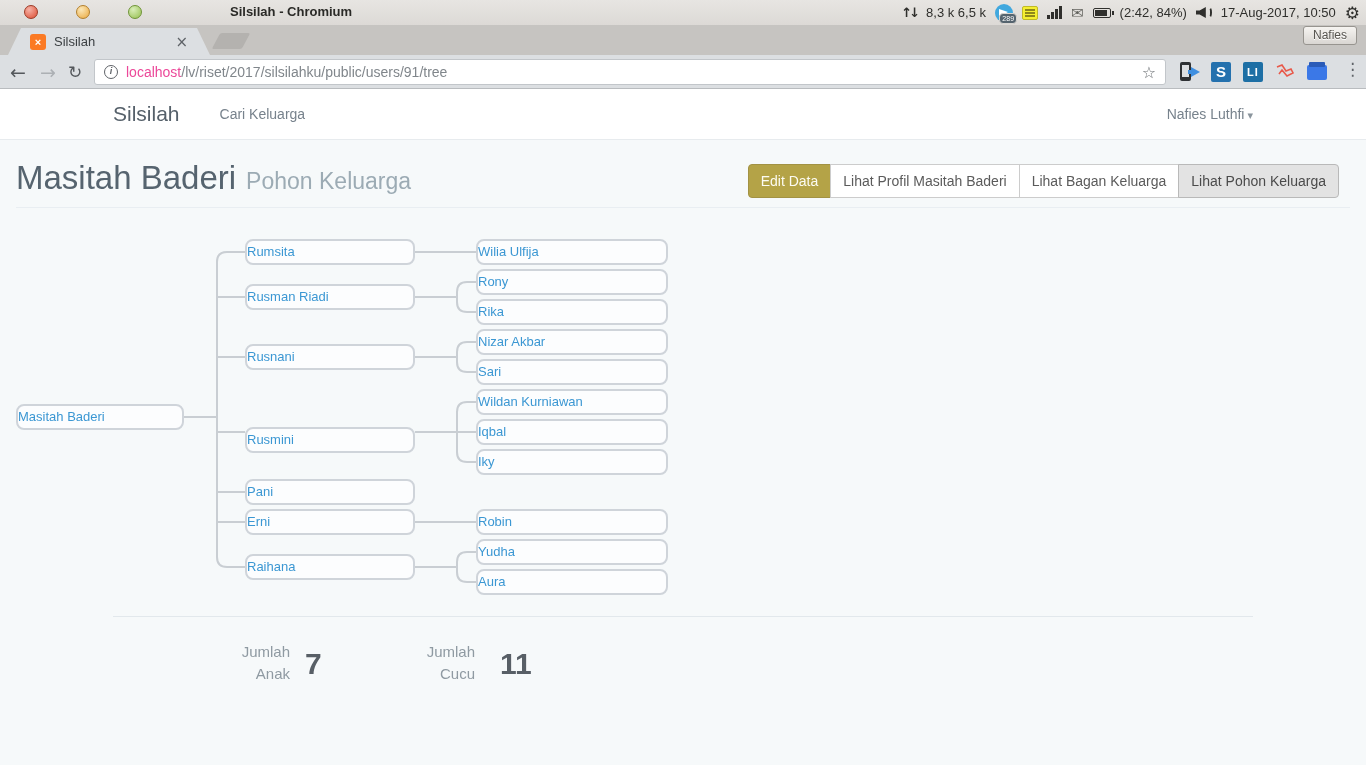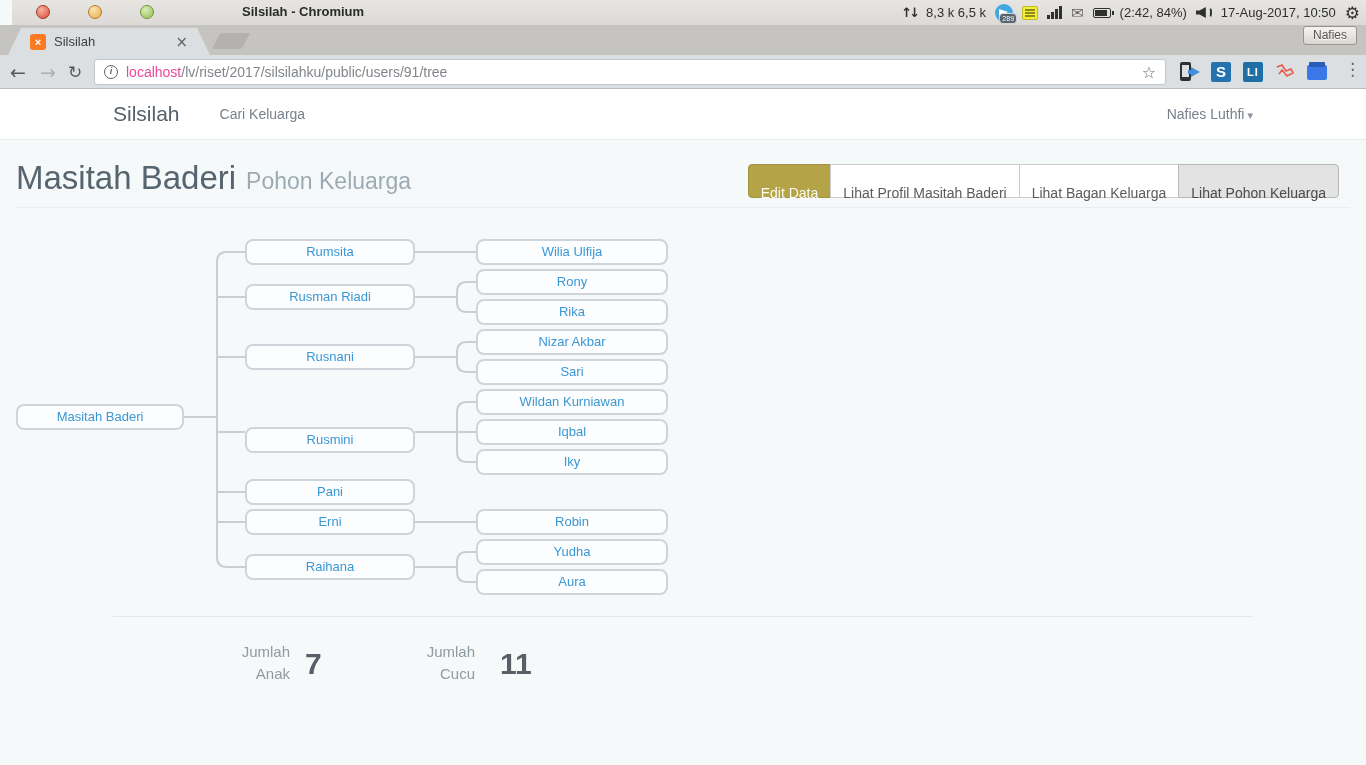--- a/index.html
+++ b/index.html
@@ -1,21 +1,21 @@
 <!DOCTYPE html>
 <html><head>
 <meta charset="utf-8">
 <style>
   * { margin:0; padding:0; box-sizing:border-box; }
   html,body { width:1366px; height:765px; overflow:hidden; font-family:"Liberation Sans", sans-serif; }
   body { position:relative; background:#f6f9fa; }
   .glyph { font-family:"DejaVu Sans", sans-serif; }
 
   
-  .sysbar { position:absolute; top:0; left:12px; right:0; height:38px;
+  .sysbar { position:absolute; top:0; left:0; right:0; height:38px;
     background:linear-gradient(#e7e5e2,#d7d4d0); border-bottom:1px solid #b4b1ad;
     display:flex; align-items:center; color:#2f2f2c; font-size:13px; }
   .winbtns { position:absolute; left:24px; top:5px; display:flex; gap:38px; }
   .winbtn { width:14px; height:14px; border-radius:50%; }
   .winbtn.close { background:radial-gradient(circle at 35% 30%, #f6b2a6, #dd4e33); border:1px solid #9c3a26; }
   .winbtn.min   { background:radial-gradient(circle at 35% 30%, #fbe7b7, #eaa83e); border:1px solid #b27f2c; }
   .winbtn.max   { background:radial-gradient(circle at 35% 30%, #d9eeb9, #95bf4e); border:1px solid #6f9437; }
   .wintitle { position:absolute; left:230px; top:4px; font-weight:bold; color:#2a2a27; }
   .tray { position:absolute; right:6px; top:0; height:25px; display:flex; align-items:center; gap:9px; }
   .updown { font-weight:bold; letter-spacing:-3px; font-size:13px; }
@@ -91,29 +91,29 @@
   .brand { font-size:21px; color:#55606a; }
   .sitelink { font-size:14px; color:#77828c; margin-left:40px; }
   .usermenu { margin-left:auto; font-size:14px; color:#77828c; }
   .caret { font-size:11px; margin-left:3px; color:#8a949d; }
 
   .page-header { margin:0 16px; padding:18px 0 10px; border-bottom:1px solid #e9eef2; height:68px; }
   .page-title { display:inline; font-size:33px; font-weight:400; color:#56646f; line-height:40px; }
   .page-subtitle { font-size:23px; color:#9cabb4; margin-left:10px; font-weight:400; }
 
   .btn-group { position:absolute; top:75px; right:27px; display:flex; }
-  .btn { height:34px; padding:12px 12px; font-size:14px; line-height:32px; background:#fff;
+  .btn { height:34px; padding:0 12px; font-size:14px; line-height:32px; background:#fff;
     border:1px solid #ccc; color:#5b5b5b; margin-left:-1px; white-space:nowrap; }
   .btn.olive { background:#b4a347; border-color:#a29244; color:#fcfbf2; border-radius:4px 0 0 4px; margin-left:0; }
   .btn.pressed { background:#e3e3e3; border-color:#b9b9b9; color:#4b4b4b; border-radius:0 4px 4px 0; }
 
   
   .connectors { position:absolute; left:0; top:0; width:1366px; height:676px; pointer-events:none; }
   .node { position:absolute; height:26px; border:2px solid #cfd4da; border-radius:8px;
-    background:#fcfdfe; color:#3b97d3; font-size:13px; line-height:22px; text-align:center; cursor:pointer; }
+    background:#fcfdfe; color:#3b97d3; font-size:13px; line-height:22px; text-align:left; cursor:pointer; }
   .n-root  { left:16px;  width:168px; }
   .n-child { left:245px; width:170px; }
   .n-grand { left:476px; width:192px; }
 
   
   .stats-hr { position:absolute; left:113px; right:113px; top:527px; border-top:1px solid #e2e8ec; }
   .stat-label { position:absolute; width:62px; font-size:15px; color:#8f9aa2; line-height:22px; text-align:right; }
   .stat-value { position:absolute; font-size:30px; font-weight:bold; color:#585f66; }
   .lbl-anak { left:228px; top:552px; }
   .val-anak { left:305px; top:558px; }

